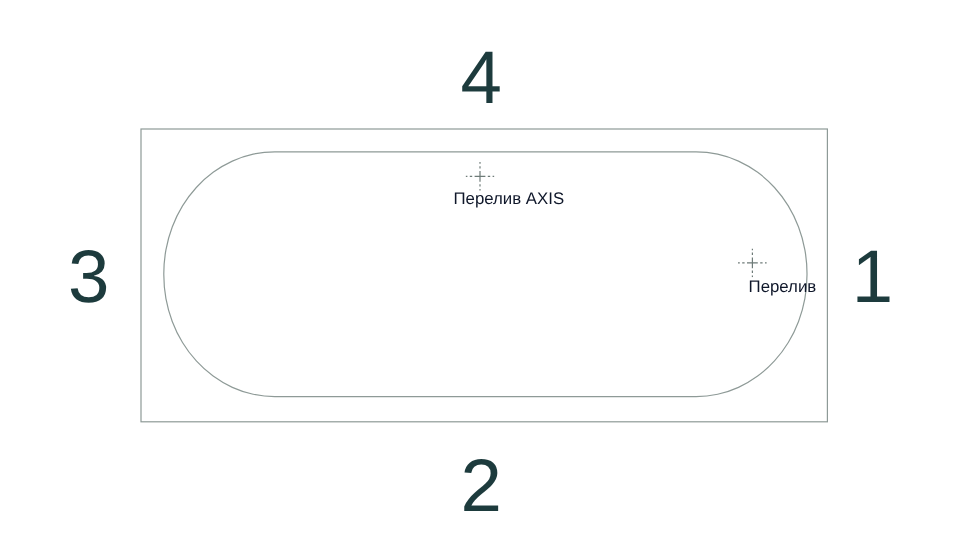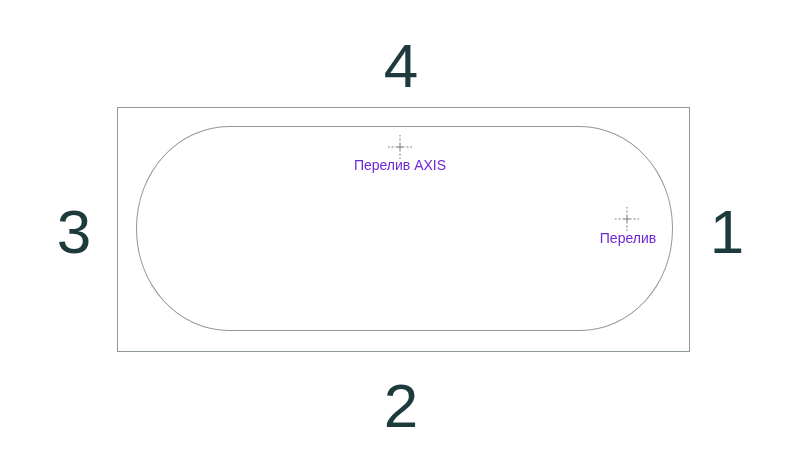--- a/index.html
+++ b/index.html
@@ -61,23 +61,24 @@
     height: 24px;
   }
   .crosshair-top   { left: 388px; top: 135px; }
   .crosshair-right { left: 615px; top: 207px; }
 
   
   .marker-label {
     position: absolute;
     transform: translateX(-50%);
     font-size: 14px;
-    color: #6d28d9;
+    color: #0f172a;
     white-space: nowrap;
     line-height: 1.2;
+    margin-left: 24px;
   }
   .label-overflow-axis { left: 400px; top: 157px; }
   .label-overflow      { left: 628px; top: 230px; text-align: center; }
 </style>
 </head>
 <body>
 
 <div class="canvas">
 
   <div class="num num-top">4</div>

